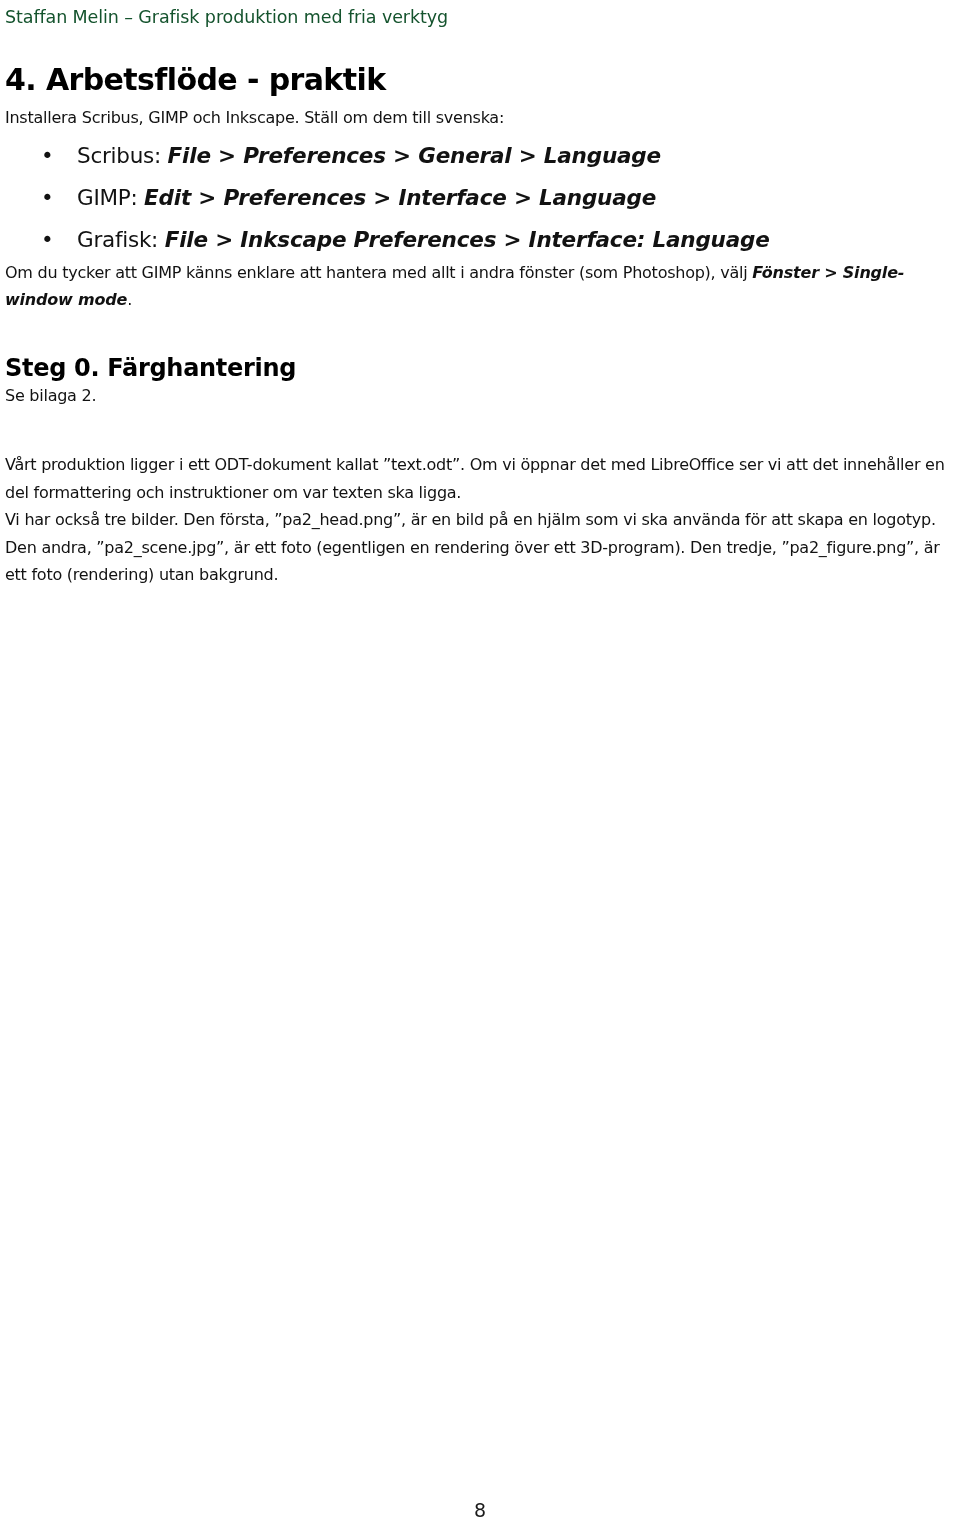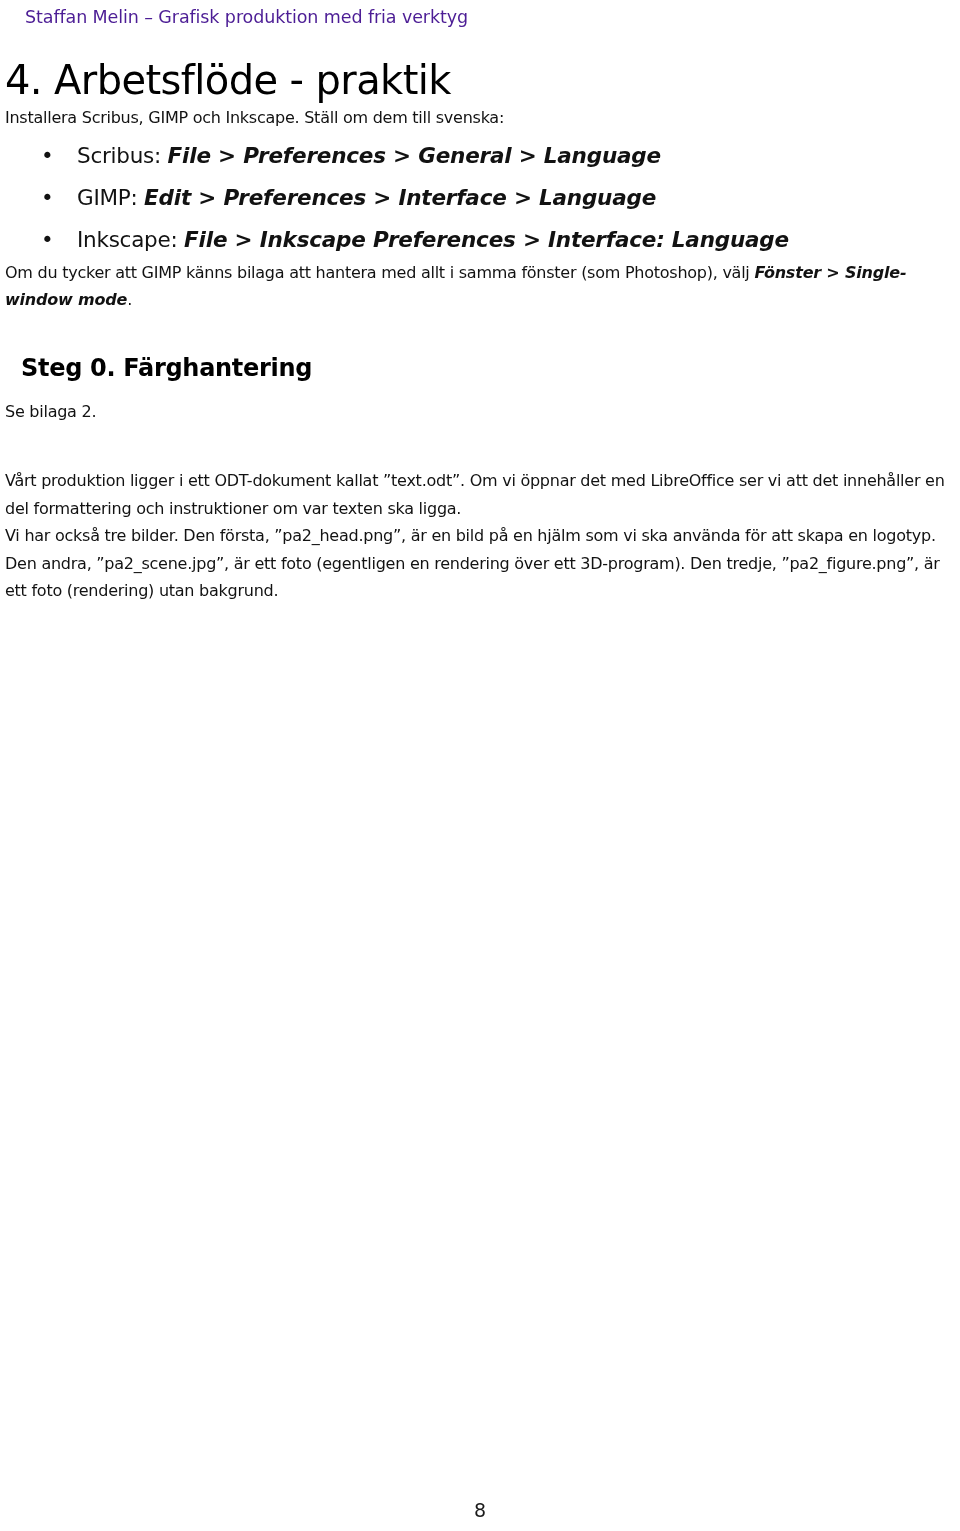--- a/index.html
+++ b/index.html
@@ -24,39 +24,38 @@
   }
 
   
   .running-header {
     position: absolute;
     left: 5px;
     top: 6px;
     font-size: 17.5px;
     line-height: 22px;
     letter-spacing: -0.1px;
-    color: #4c1d95;
+    color: #14532d;
     white-space: nowrap;
-    margin-left: 20px;
   }
 
   
   .content {
     position: absolute;
     left: 5px;
     top: 58px;
     width: 950px;
   }
 
   h1.doc-title {
     margin: 0;
     padding: 0;
-    font-size: 40px;
+    font-size: 30px;
     line-height: 44px;
-    font-weight: normal;
+    font-weight: bold;
     letter-spacing: -0.6px;
     color: #000000;
   }
 
   p.body-para {
     margin: 0;
     padding: 0;
     font-size: 16px;
     line-height: 27.5px;
     letter-spacing: -0.25px;
@@ -91,21 +90,21 @@
   }
   .menu-path {
     font-weight: bold;
     font-style: italic;
     letter-spacing: -0.2px;
   }
 
   .para-block { margin-top: 15px; }
 
   h2.step-heading {
-    margin: 16px;
+    margin: 0;
     padding: 0;
     font-size: 24px;
     line-height: 28px;
     font-weight: bold;
     letter-spacing: -0.3px;
     color: #000000;
   }
 
   .step0-block { margin-top: 40px; }
   .step1-block { margin-top: 42px; }
@@ -138,25 +137,25 @@
     <p class="body-para lead">Installera Scribus, GIMP och Inkscape. Ställ om dem till svenska:</p>
 
     <ul class="menu-list">
       <li>
         <span class="bullet">•</span><span>Scribus: </span><span class="menu-path">File &gt; Preferences &gt; General &gt; Language</span>
       </li>
       <li>
         <span class="bullet">•</span><span>GIMP: </span><span class="menu-path">Edit &gt; Preferences &gt; Interface &gt; Language</span>
       </li>
       <li>
-        <span class="bullet">•</span><span>Inkscape: </span><span class="menu-path">File &gt; Inkscape Preferences &gt; Interface: Language</span>
+        <span class="bullet">•</span><span>Grafisk: </span><span class="menu-path">File &gt; Inkscape Preferences &gt; Interface: Language</span>
       </li>
     </ul>
 
-    <p class="body-para para-block"><span>Om du tycker att GIMP känns bilaga att hantera med allt i samma fönster (som Photoshop), välj </span><span class="menu-path">Fönster &gt; Single-window mode</span><span>.</span></p>
+    <p class="body-para para-block"><span>Om du tycker att GIMP känns enklare att hantera med allt i andra fönster (som Photoshop), välj </span><span class="menu-path">Fönster &gt; Single-window mode</span><span>.</span></p>
 
     <div class="step0-block">
       <h2 class="step-heading">Steg 0. Färghantering</h2>
       <p class="body-para">Se bilaga 2.</p>
     </div>
 
     <div class="step1-block">
       <p class="body-para">Vårt produktion ligger i ett ODT-dokument kallat ”text.odt”. Om vi öppnar det med LibreOffice ser vi att det innehåller en del formattering och instruktioner om var texten ska ligga.</p>
       <p class="body-para para-gap">Vi har också tre bilder. Den första, ”pa2_head.png”, är en bild på en hjälm som vi ska använda för att skapa en logotyp. Den andra, ”pa2_scene.jpg”, är ett foto (egentligen en rendering över ett 3D-program). Den tredje, ”pa2_figure.png”, är ett foto (rendering) utan bakgrund.</p>
     </div>

